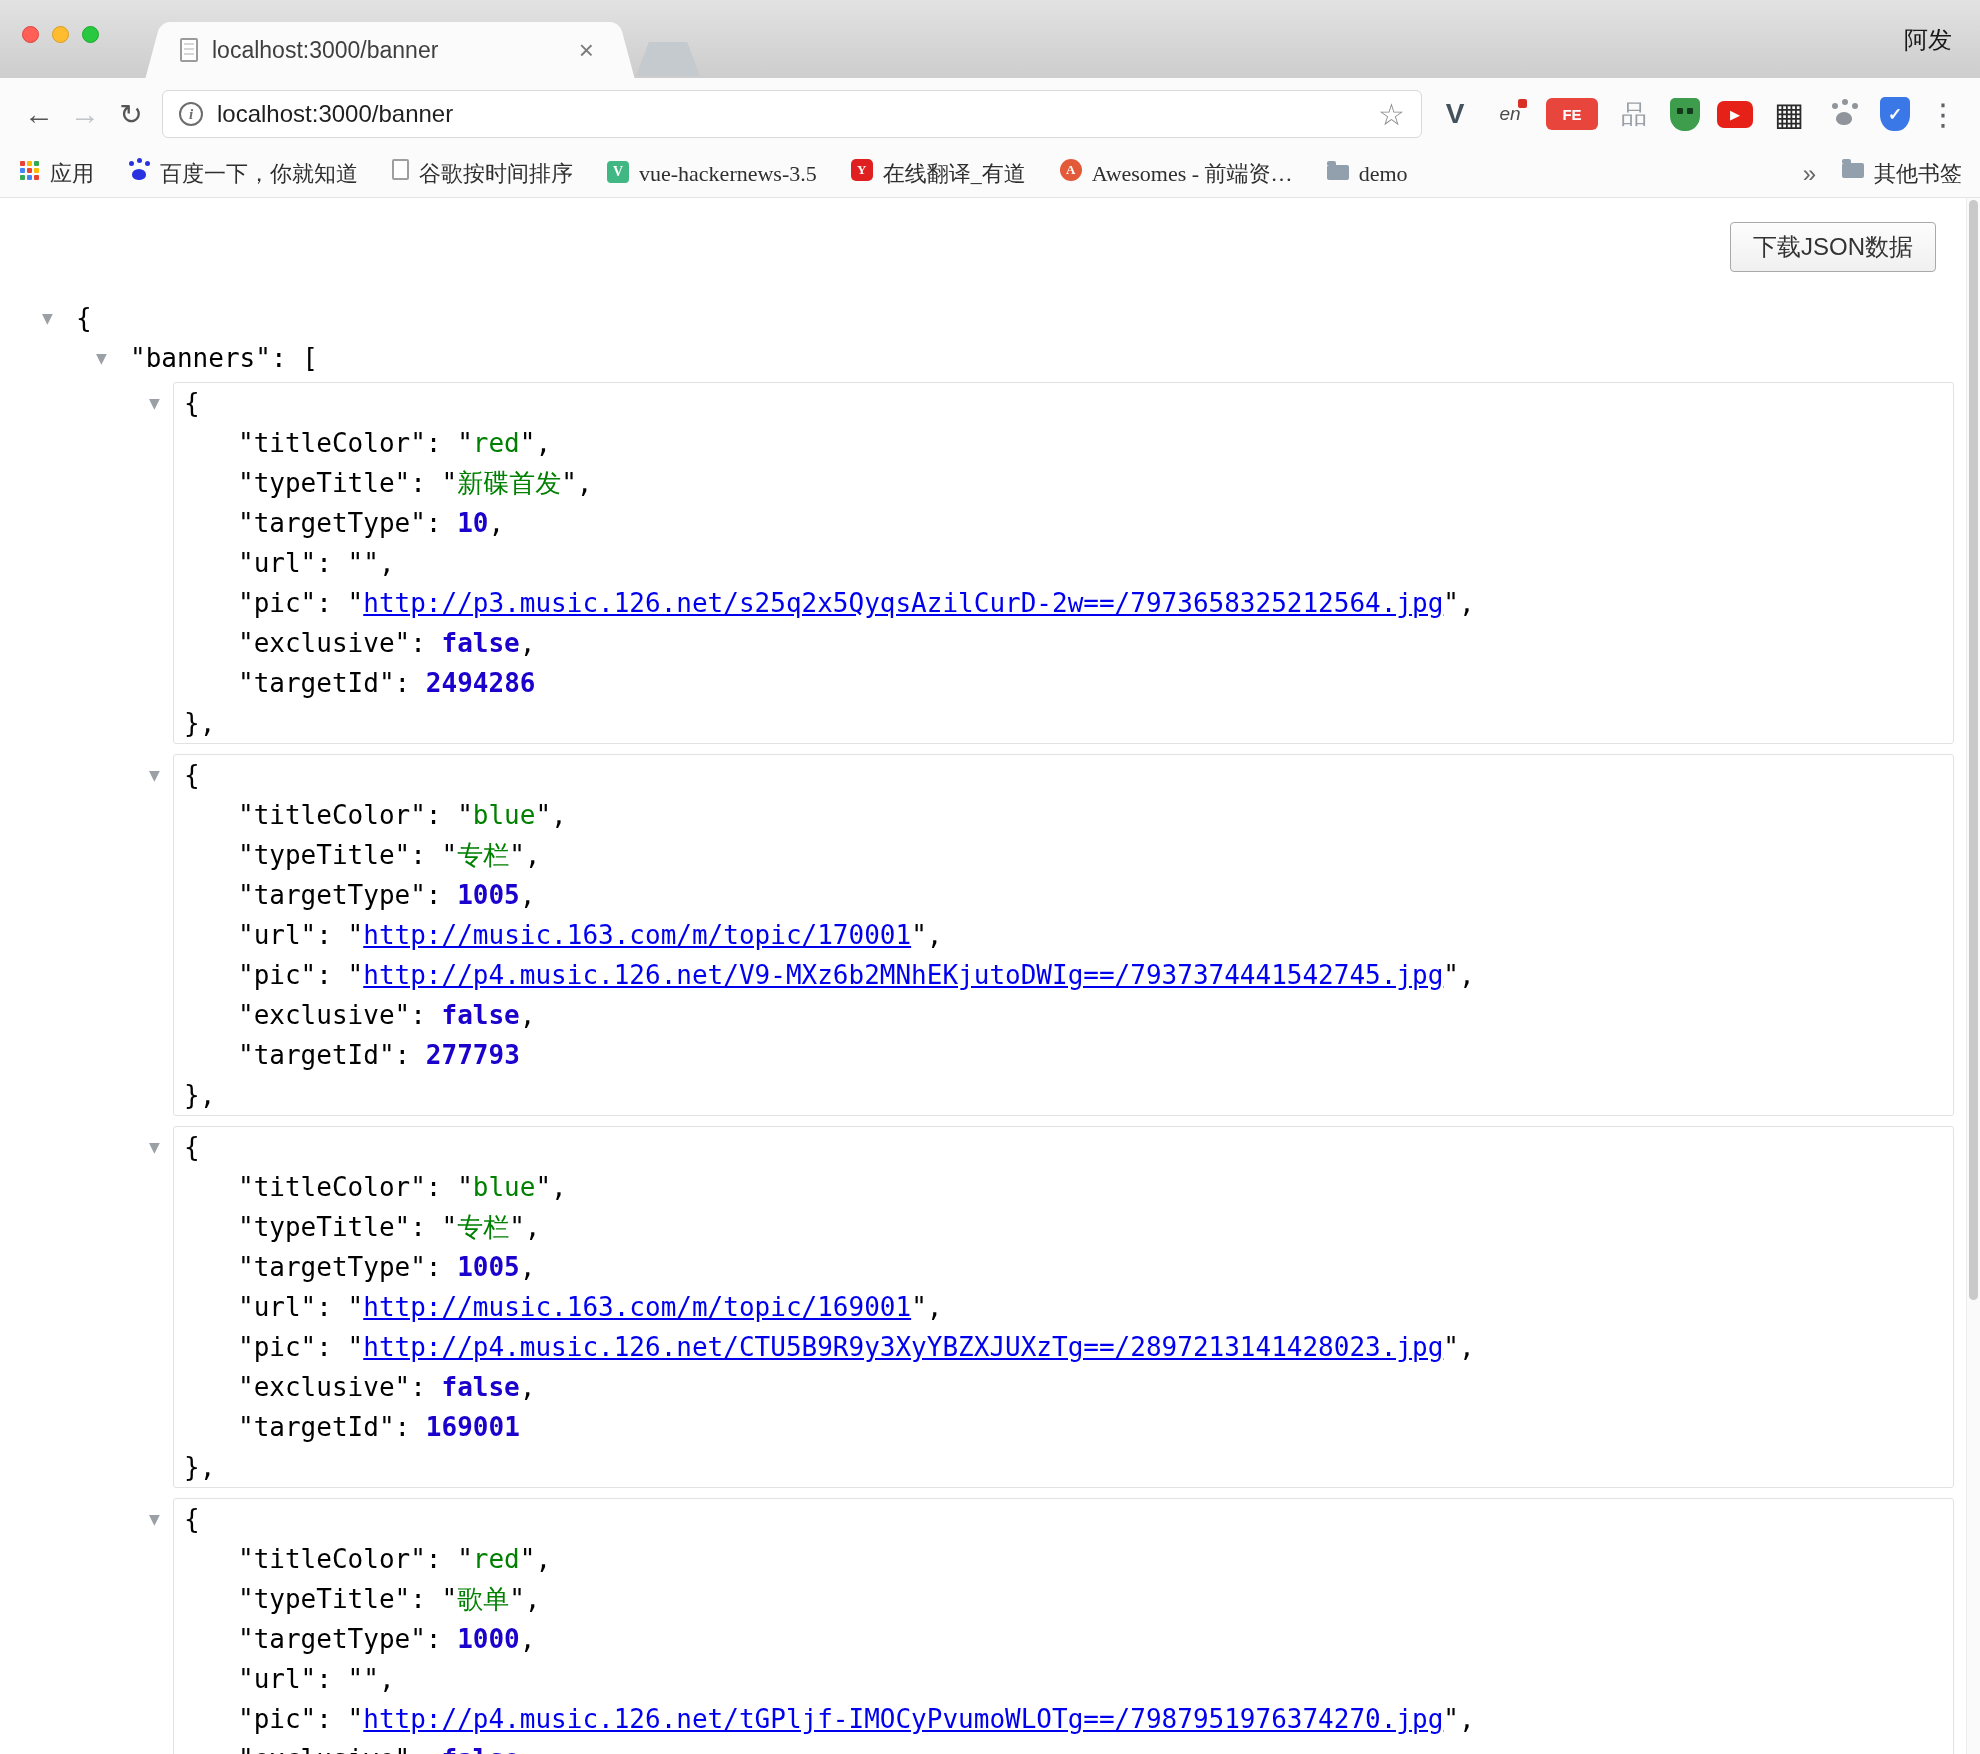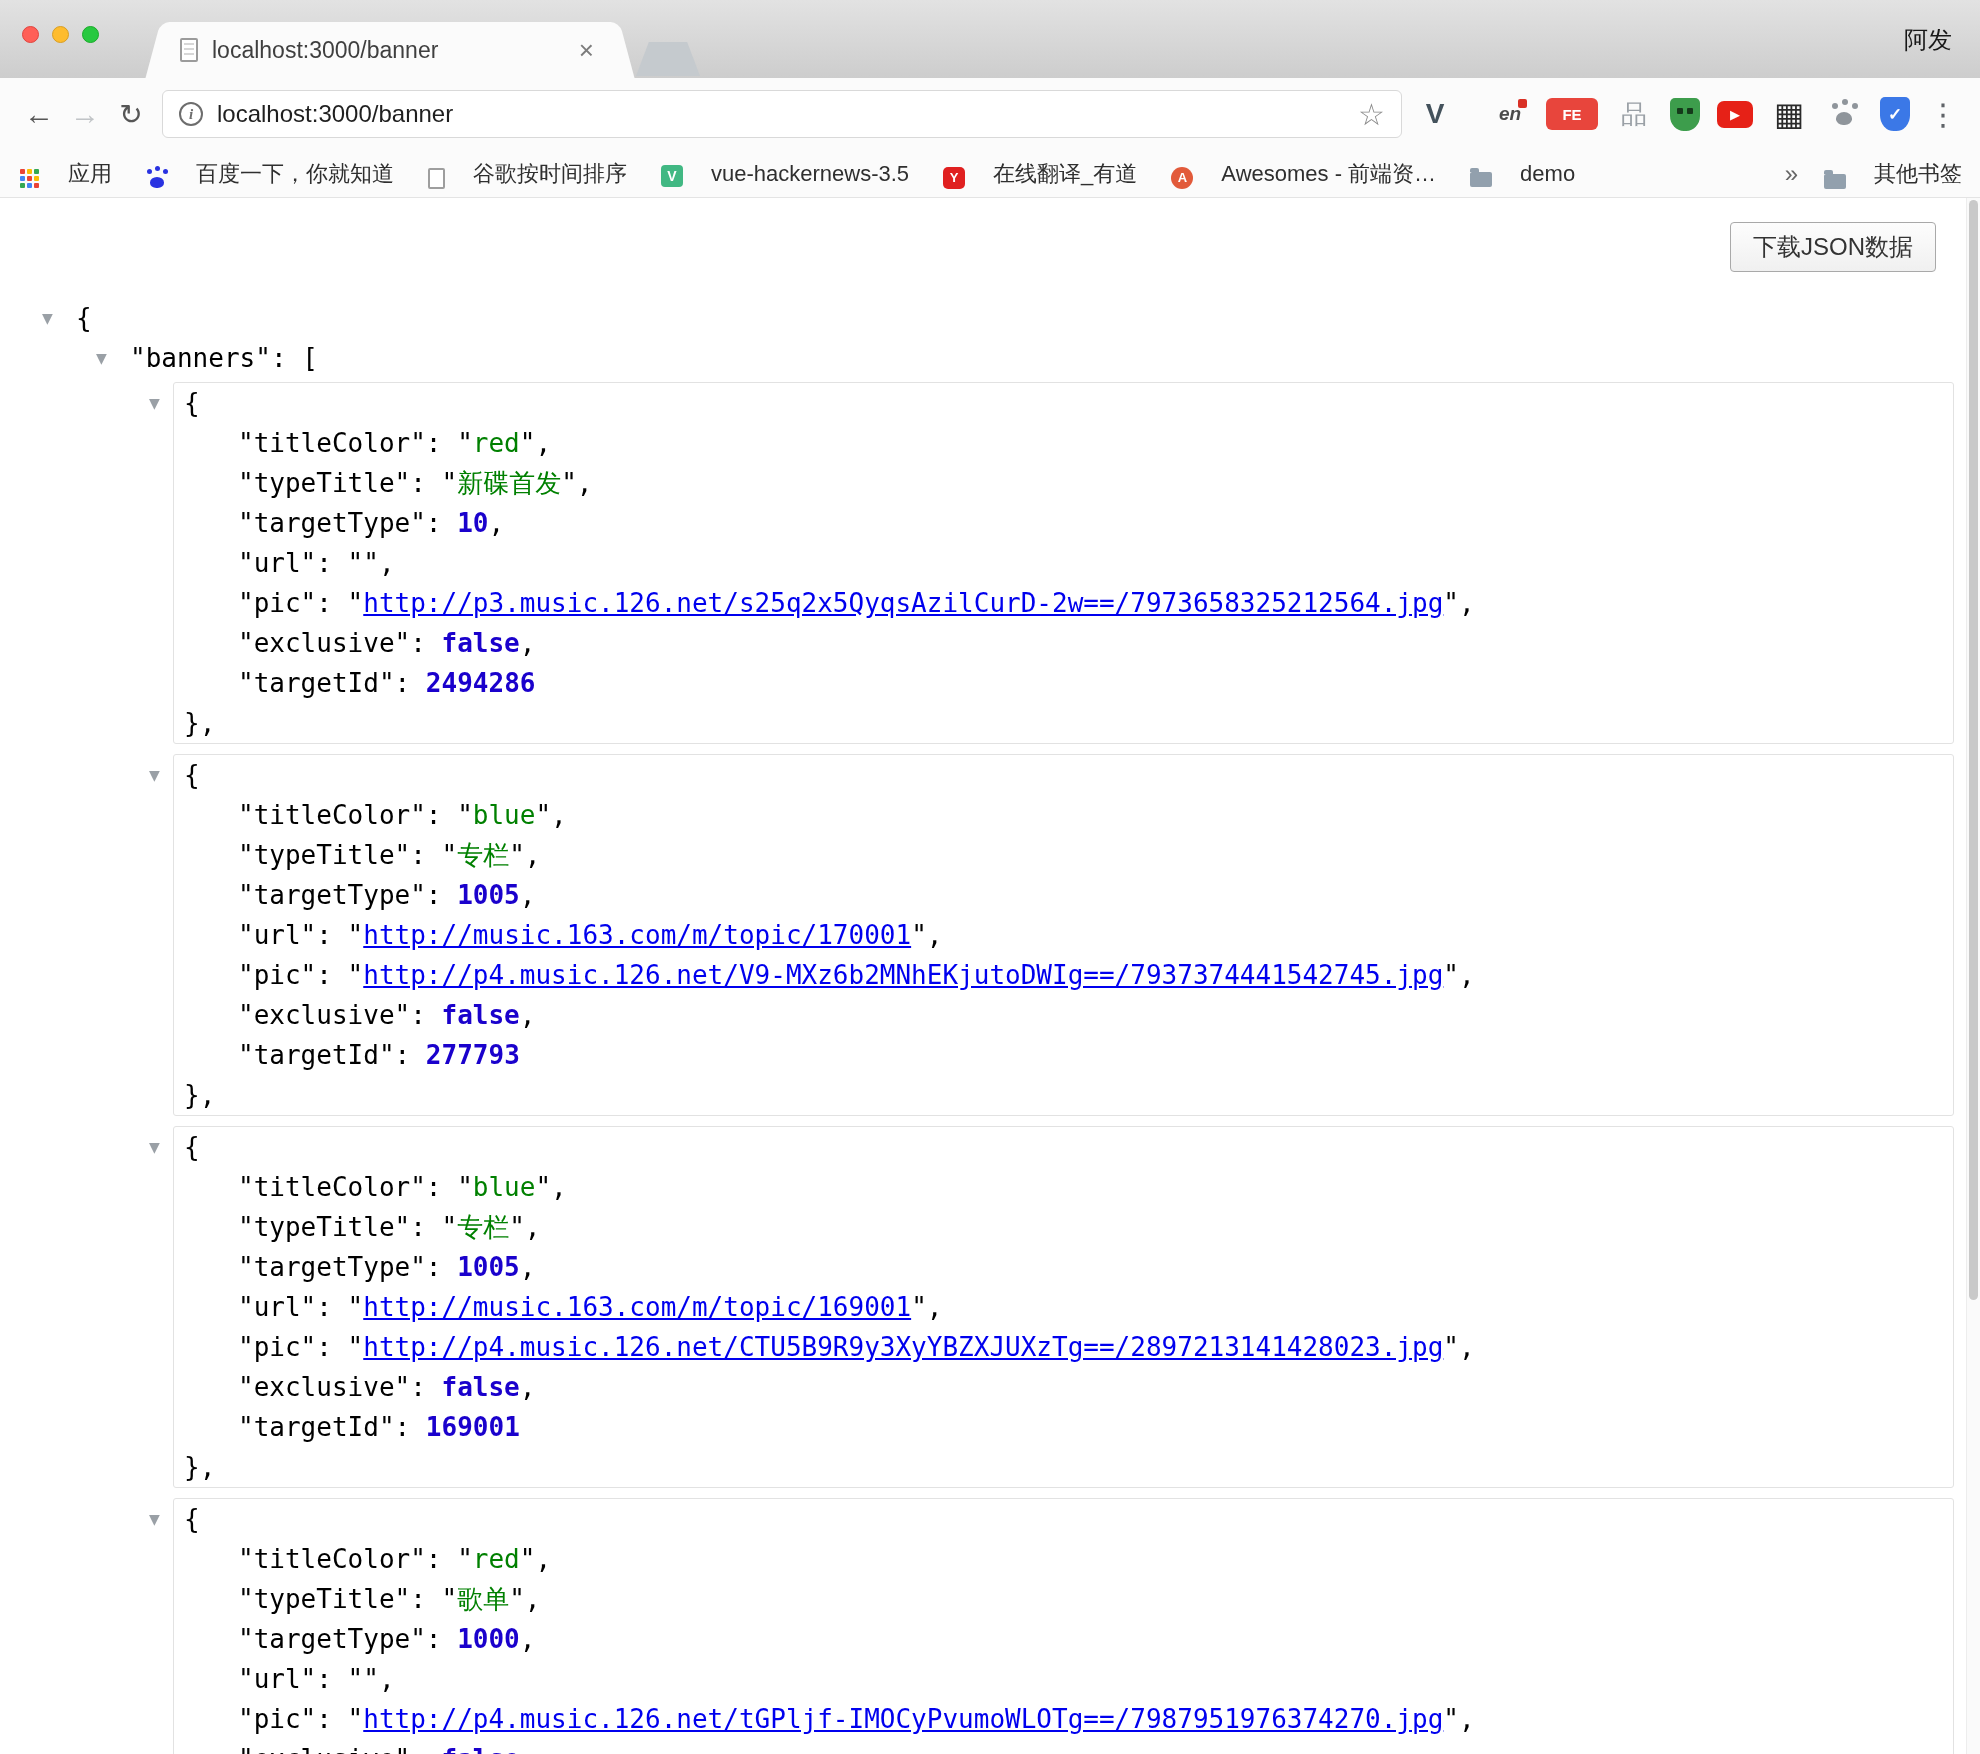--- a/index.html
+++ b/index.html
@@ -38,21 +38,21 @@
   .urlbar { flex: 1; height: 48px; background: #fff; border: 1px solid #d9d9d9; border-radius: 6px;
     display: flex; align-items: center; padding: 0 16px; margin: 0 14px 0 8px; min-width: 0; }
   .info-circle { width: 24px; height: 24px; border: 2px solid #6d6d6d; border-radius: 50%; flex: none;
     display: flex; align-items: center; justify-content: center; font-size: 15px; color: #6d6d6d;
     font-family: "Liberation Serif", serif; font-style: italic; font-weight: bold; }
   .url-text { flex: 1; margin-left: 14px; font-size: 24px; color: #1f1f1f; white-space: nowrap; overflow: hidden; }
   .star { font-size: 30px; color: #8a8a8a; flex: none; }
   .ext-cluster { display: flex; align-items: center; gap: 17px; flex: none; }
   .ext { width: 38px; height: 38px; display: flex; align-items: center; justify-content: center; position: relative; }
   .vimium-v-icon { font-weight: bold; font-size: 28px; color: #44525c; }
-  .translate-en-icon { font-size: 19px; font-style: italic; font-weight: bold; color: #4b4b4b; margin-left: 20px; }
+  .translate-en-icon { font-size: 19px; font-style: italic; font-weight: normal; color: #4b4b4b; }
   .translate-en-icon::after { content: ''; position: absolute; top: 4px; right: 2px; width: 9px; height: 9px;
     border-radius: 2px; background: #d93025; }
   .fehelper-icon { background: #e8453c; color: #fff; border-radius: 6px; width: 52px; height: 32px;
     font-size: 15px; font-weight: bold; display: flex; align-items: center; justify-content: center; flex: none; }
   .org-tree-icon { font-size: 26px; color: #9aa0a6; }
   .green-shield-icon { width: 30px; height: 33px; background: #3d9d4c;
     border-radius: 5px 5px 46% 46%; position: relative; }
   .green-shield-icon::before { content: ''; position: absolute; left: 7px; top: 10px; width: 6px; height: 6px;
     border-radius: 1px; background: #153a1b; box-shadow: 10px 0 0 #153a1b; }
   .youtube-icon { width: 36px; height: 27px; background: #e62117; border-radius: 7px; color: #fff;
@@ -65,21 +65,21 @@
     border-radius: 50%; background: #8f959b; box-shadow: 10px -4px 0 #8f959b, 20px 0 0 #8f959b; }
   .shield-check-icon { width: 30px; height: 34px; background: #3b78e7; border-radius: 5px 5px 46% 46%;
     color: #fff; font-size: 17px; font-weight: bold; display: flex; align-items: center; justify-content: center; }
   .menu-dots { font-size: 30px; color: #5f6368; margin-left: 12px; flex: none; padding: 0 6px; }
 
   
   .bookmarksbar { height: 48px; background: #fbfbfb; border-bottom: 1px solid #e4e4e4;
     display: flex; align-items: center; padding: 0 18px; font-size: 22px; color: #2f2f2f; }
   .bm-left { display: flex; align-items: center; gap: 34px; }
   .bm-right { margin-left: auto; display: flex; align-items: center; gap: 26px; }
-  .bm { display: flex; align-items: flex-end; gap: 28px; white-space: nowrap; }
+  .bm { display: flex; align-items: flex-start; gap: 10px; white-space: nowrap; font-family: Liberation Serif, serif; }
   .bm-icon { flex: none; position: relative; width: 22px; height: 22px; display: flex;
     align-items: center; justify-content: center; }
   .apps-grid-icon::before { content: ''; position: absolute; left: 2px; top: 2px; width: 5px; height: 5px;
     border-radius: 1px; background: #ea4335;
     box-shadow: 7px 0 0 #fbbc05, 14px 0 0 #34a853, 0 7px 0 #4285f4, 7px 7px 0 #ea4335,
       14px 7px 0 #fbbc05, 0 14px 0 #34a853, 7px 14px 0 #4285f4, 14px 14px 0 #ea4335; }
   .baidu-paw-icon::before { content: ''; position: absolute; left: 4px; top: 10px; width: 14px; height: 11px;
     background: #2932e1; border-radius: 50% 50% 45% 45%; }
   .baidu-paw-icon::after { content: ''; position: absolute; left: 1px; top: 2px; width: 5px; height: 5px;
     border-radius: 50%; background: #2932e1; box-shadow: 8px -3px 0 #2932e1, 16px 0 0 #2932e1; }

